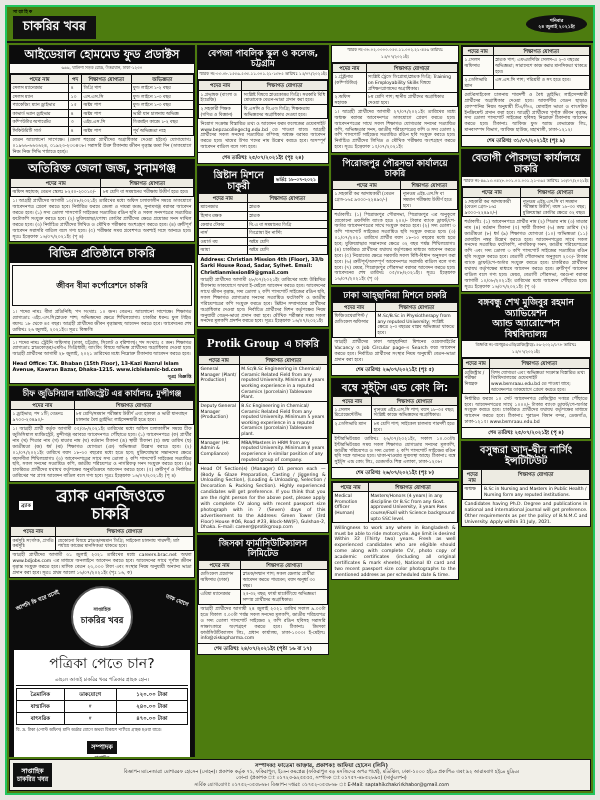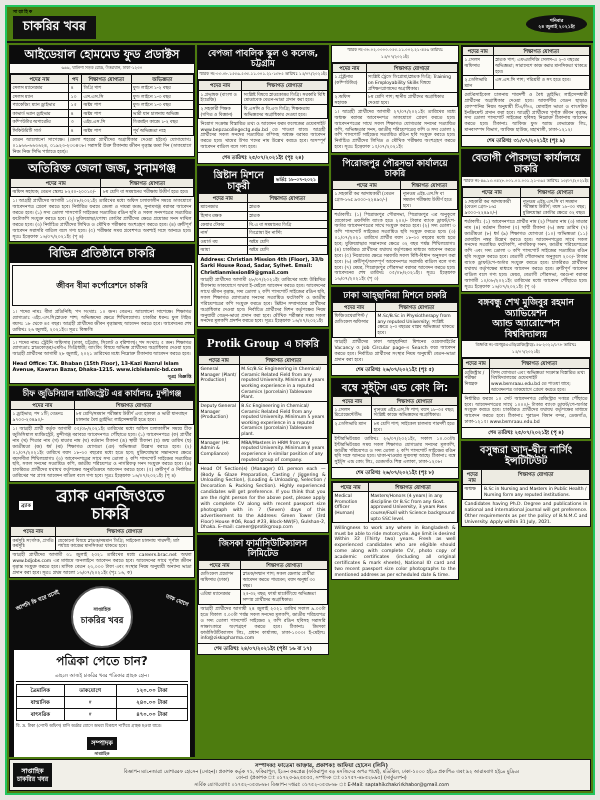--- a/index.html
+++ b/index.html
@@ -40,21 +40,21 @@
   .protikBnTxt{font-weight:bold;font-size:10px;}
   
   .subbox{border:1px solid #111;background:#0c0c0c;color:#fff;text-align:center;padding:3px;position:relative;}
   .ribbon{position:absolute;font-size:5.4px;font-weight:bold;color:#fff;}
   .r1{left:5px;top:16px;transform:rotate(-22deg);}
   .r2{right:5px;top:16px;transform:rotate(22deg);}
   .circle{width:58px;height:58px;border-radius:50%;background:#fff;color:#111;margin:2px auto;display:flex;flex-direction:column;align-items:center;justify-content:center;font-weight:bold;border:2px solid #555;}
   .circS1{font-size:4.8px;}
   .circS2{font-size:8.5px;}
   .whitepanel{background:#fff;color:#111;margin:2px 1px 0;padding:2px;}
-  .wpH{font-size:12px;font-weight:bold;}
+  .wpH{font-size:14px;font-weight:normal;}
   .wpSub{font-size:4.8px;border-bottom:0.5px solid #111;padding-bottom:1px;}
   .subtbl{width:100%;border-collapse:collapse;font-size:5.4px;margin:2px 0;}
   .subtbl td{border:1px solid #111;padding:1.5px;font-weight:bold;text-align:center;}
   .editorband{background:#111;color:#fff;display:inline-block;padding:1px 4px;font-size:6.5px;font-weight:bold;margin:1px 0;}
   .biglogo{font-size:14px;font-weight:bold;letter-spacing:1px;border-top:1px solid #111;margin-top:1px;padding-top:1px;}
   .biglogoTop{font-size:4.2px;font-weight:bold;}
   .biglogoAddr{font-size:4.2px;}
   
   .footer{border:1.5px solid #111;margin:0 2px 2px;padding:2px 3px;font-size:4.8px;line-height:1.32;display:flex;gap:4px;align-items:center;background:#f1efe8;flex-shrink:0;}
   .flogo{background:#111;color:#fff;font-weight:bold;font-size:6.2px;padding:4px 4px;text-align:center;line-height:1.25;white-space:nowrap;}

